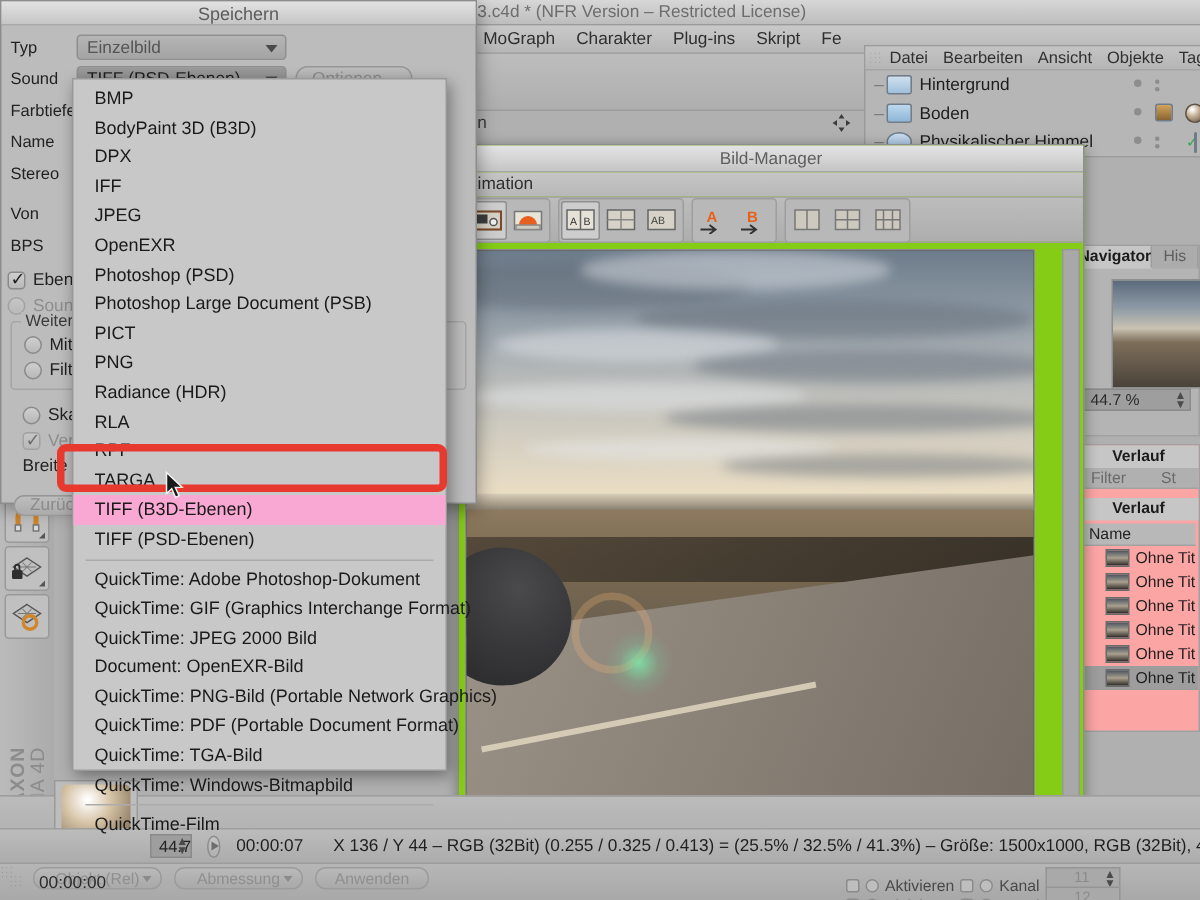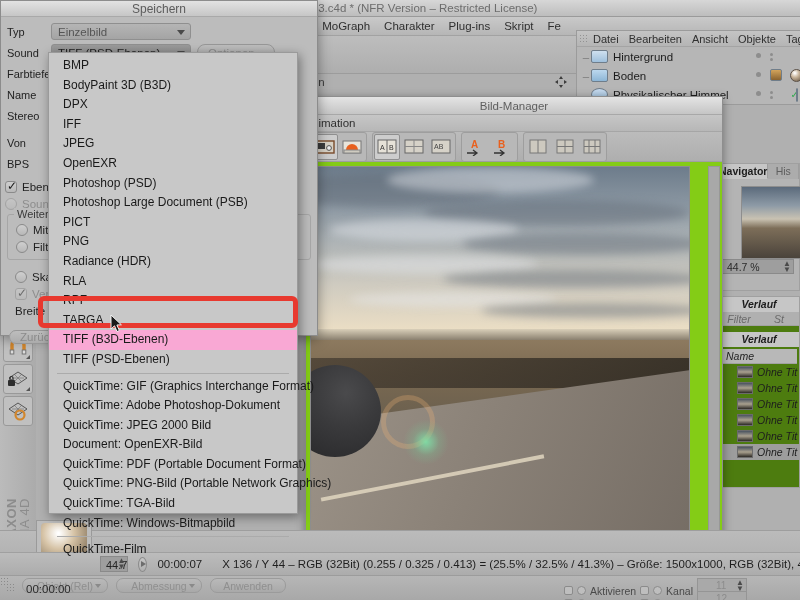--- a/index.html
+++ b/index.html
@@ -105,21 +105,21 @@
     border-bottom: 1px solid #c6c6c6; }
   .nav-thumb { position: absolute; left: 22px; top: 22px; width: 60px; height: 73px;
     background: linear-gradient(#5b6a7b 0%, #8d9aa6 26%, #c9c2b2 45%, #7d6e59 58%, #4a433b 100%);
     border: 1px solid #8e8e8e; }
   .nav-zoom { position: absolute; left: 3px; bottom: 16px; width: 72px; height: 15px;
     background: #9e9e9e; border: 1px solid #8a8a8a; font-size: 10.5px;
     color: #2b2b2b; line-height: 15px; padding-left: 4px; }
   .spin { position: absolute; right: 2px; top: 1px; font-size: 8px; color: #4a4a4a; line-height: 6px; }
 
   .verlauf-panel { position: absolute; left: 718px; top: 296px; width: 82px; height: 192px;
-    background: #4d7c0f; border: 1px solid #a0a0a0; font-style: italic; }
+    background: #fca5a5; border: 1px solid #a0a0a0; }
   .vl-head { height: 15px; background: #acacac; display: flex; }
   .vl-title { flex: 1; text-align: center; font-size: 10.5px; line-height: 15px;
     font-weight: bold; color: #1c1c1c; background: #c6c6c6; }
   .vl-filter { height: 14px; background: #b0b0b0; display: flex; font-size: 10.5px;
     color: #6a6a6a; border-bottom: 1px solid #a2a2a2; }
   .vl-filter span { flex: 1; text-align: center; line-height: 14px; }
   .vl-namehdr { height: 15px; background: #b8b8b8; border-bottom: 1px solid #a2a2a2;
     font-size: 10.5px; color: #232323; padding-left: 5px; line-height: 15px; margin: 2px 2px 0; }
   .vl-item { height: 16px; display: flex; align-items: center; font-size: 10.5px;
     color: #1d1d1d; padding-left: 18px; }
@@ -777,26 +777,26 @@
     <div class="popup-item">Photoshop Large Document (PSB)</div>
     <div class="popup-item">PICT</div>
     <div class="popup-item">PNG</div>
     <div class="popup-item">Radiance (HDR)</div>
     <div class="popup-item">RLA</div>
     <div class="popup-item">RPF</div>
     <div class="popup-item">TARGA</div>
     <div class="popup-item hl">TIFF (B3D-Ebenen)</div>
     <div class="popup-item">TIFF (PSD-Ebenen)</div>
     <div class="popup-sep"></div>
+    <div class="popup-item">QuickTime: Adobe Photoshop-Dokument</div>
     <div class="popup-item">QuickTime: GIF (Graphics Interchange Format)</div>
-    <div class="popup-item">QuickTime: Adobe Photoshop-Dokument</div>
     <div class="popup-item">QuickTime: JPEG 2000 Bild</div>
     <div class="popup-item">Document: OpenEXR-Bild</div>
+    <div class="popup-item">QuickTime: PNG-Bild (Portable Network Graphics)</div>
     <div class="popup-item">QuickTime: PDF (Portable Document Format)</div>
-    <div class="popup-item">QuickTime: PNG-Bild (Portable Network Graphics)</div>
     <div class="popup-item">QuickTime: TGA-Bild</div>
     <div class="popup-item">QuickTime: Windows-Bitmapbild</div>
     <div class="popup-sep"></div>
     <div class="popup-item">QuickTime-Film</div>
   </div>
 
   <div class="red-box"></div>
 
   <div class="cursor">
     <svg width="13" height="19" viewBox="0 0 13 19">

